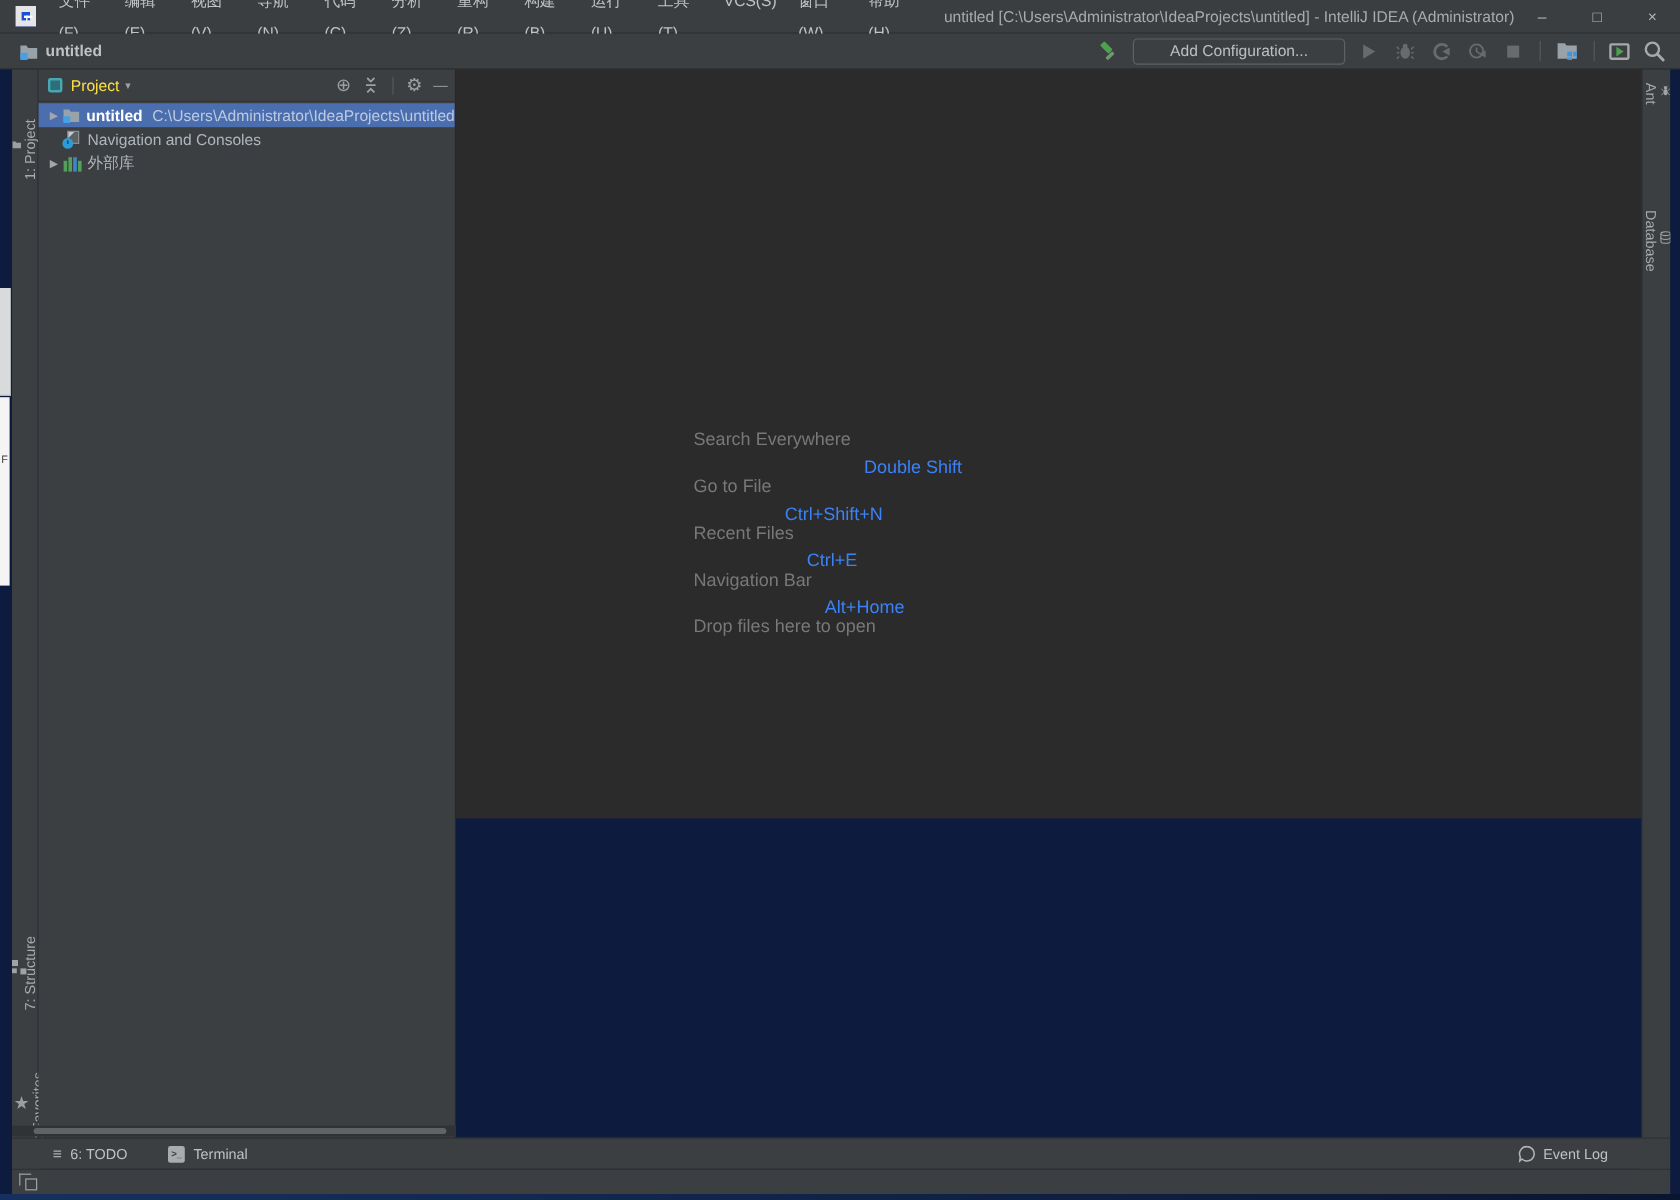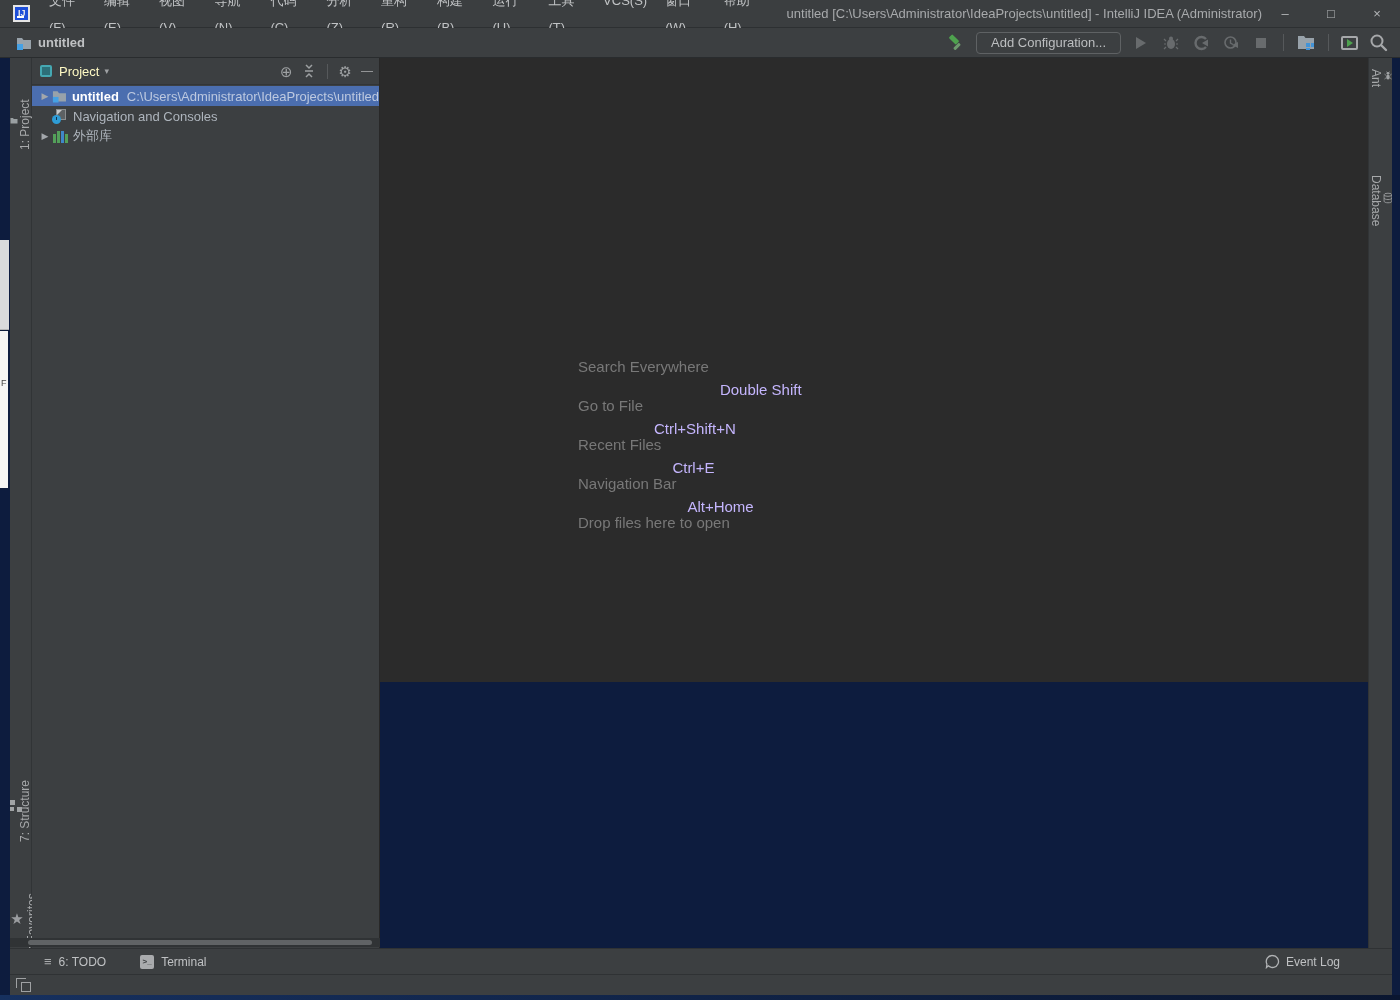--- a/index.html
+++ b/index.html
@@ -3,75 +3,75 @@
 <meta charset="utf-8">
 <style>
   * { margin:0; padding:0; box-sizing:border-box; }
   html,body { width:1400px; height:1000px; }
   body { font-family:"Liberation Sans","DejaVu Sans",sans-serif; background:#0d1c3e; overflow:hidden; }
   .abs { position:absolute; }
   .screen { position:relative; width:1400px; height:1000px; background:#0d1c3e; }
 
   
   .titlebar { left:0; top:0; width:1400px; height:28px; background:#3b3e40; border-bottom:1px solid #2d3032; display:flex; align-items:center; }
-  .logo { width:17px; height:17px; margin-left:13px; background:#1d4ed8; border:2px solid #e5e5e5; position:relative; flex:0 0 auto; }
+  .logo { width:17px; height:17px; margin-left:13px; background:#1d4ed8; border:5px solid #e5e5e5; position:relative; flex:0 0 auto; }
   .logo span { position:absolute; left:3px; top:1px; font-size:9px; font-weight:bold; color:#e8e8ec; letter-spacing:0; }
   .logo i { position:absolute; left:2px; bottom:2px; width:7px; height:2px; background:#ffffff; }
   .menus { display:flex; margin-left:10px; }
   .menu-item { padding:0 9px; font-size:13px; color:#c1c3c5; line-height:27px; cursor:default; }
   .win-title { margin-left:16px; font-size:13px; color:#a8aaac; white-space:nowrap; }
   .win-controls { margin-left:auto; display:flex; }
   .win-btn { width:46px; text-align:center; font-size:13px; color:#b4b6b8; line-height:27px; }
 
   
   .toolbar { left:0; top:28px; width:1400px; height:30px; background:#3c3f41; border-bottom:1px solid #292c2e; display:flex; align-items:center; }
   .breadcrumb { display:flex; align-items:center; margin-left:16px; }
   .breadcrumb-label { margin-left:6px; font-size:13px; font-weight:bold; color:#bfc1c3; }
   .tb-right { margin-left:auto; margin-right:12px; display:flex; align-items:center; gap:10px; }
-  .add-config { height:22px; padding:0 14px; border:1px solid #5f6264; border-radius:4px; color:#bdbfc1; font-size:13px; line-height:20px; background:transparent; }
+  .add-config { height:22px; padding:0 30px; border:1px solid #5f6264; border-radius:4px; color:#bdbfc1; font-size:13px; line-height:20px; background:transparent; }
   .tb-ico { width:20px; height:20px; display:flex; align-items:center; justify-content:center; }
   .dim { opacity:.45; }
   .tb-sep { width:1px; height:17px; background:#56595b; margin:0 2px; }
   .play-tri { width:0; height:0; border-left:10px solid #9ea1a3; border-top:6px solid transparent; border-bottom:6px solid transparent; }
   .stop-sq { width:10px; height:10px; background:#9ea1a3; }
   .monitor-play { width:17px; height:14px; border:2px solid #a6a8aa; border-radius:2px; display:flex; align-items:center; justify-content:center; }
   .monitor-play b { width:0; height:0; border-left:6px solid #4ea24e; border-top:4px solid transparent; border-bottom:4px solid transparent; }
 
   
   .leftbar { left:10px; top:58px; width:22px; height:937px; background:#3c3f41; border-right:1px solid #313436; }
   .vbtn-left { position:absolute; left:0; width:22px; display:flex; flex-direction:column; align-items:center; writing-mode:vertical-rl; transform:rotate(180deg); }
   .vbtn-left .vlabel { font-size:12px; color:#a7a9ab; white-space:nowrap; }
   .vbtn-right { position:absolute; left:0; width:24px; display:flex; flex-direction:column; align-items:center; writing-mode:vertical-rl; }
   .vbtn-right .vlabel { font-size:12px; color:#a7a9ab; white-space:nowrap; margin-top:5px; }
 
   
   .panel { left:32px; top:58px; width:348px; height:890px; background:#3c3f41; border-right:1px solid #282828; overflow:hidden; }
   .panel-header { height:27px; display:flex; align-items:center; border-bottom:1px solid #323537; }
   .ph-square { width:12px; height:12px; border:2px solid #45a8b2; border-radius:2px; margin-left:8px; background:#2d6f78; }
-  .ph-title { margin-left:7px; font-size:13px; color:#fef9c3; }
+  .ph-title { margin-left:7px; font-size:13px; color:#fde047; }
   .ph-caret { margin-left:5px; font-size:9px; color:#9fa2a4; }
   .ph-icons { margin-left:auto; margin-right:6px; display:flex; align-items:center; gap:9px; }
   .ph-glyph { font-size:15px; color:#9da0a2; line-height:1; }
   .tree { margin-top:1px; }
   .tree-row { height:20px; display:flex; align-items:center; white-space:nowrap; overflow:hidden; font-size:13px; color:#aeb5bd; }
   .tree-row.selected { background:#4b6eaf; color:#ffffff; }
   .tw-arrow { width:14px; margin-left:6px; font-size:9px; color:#a3a7ab; text-align:center; flex:0 0 auto; }
   .tw-arrow.blank { visibility:hidden; }
   .tree-name-bold { font-weight:bold; color:#ffffff; margin-left:5px; }
   .tree-path { margin-left:8px; color:#bdc9e0; }
   .tree-label { margin-left:5px; }
   .hscroll-track { left:10px; top:938px; width:370px; height:9px; background:#303335; }
   .hscroll-thumb { position:absolute; left:18px; top:2px; width:344px; height:5px; background:#606365; border-radius:3px; }
 
   
   .editor { left:380px; top:58px; width:988px; height:624px; background:#2b2b2b; }
   .hints { position:absolute; left:198px; top:289px; }
   .hint-row { height:39px; display:flex; align-items:center; font-size:15px; }
   .hint-label { color:#787878; }
-  .hint-key { color:#c4b5fd; margin-left:11px;margin-top:45px; }
+  .hint-key { color:#3b82f6; margin-left:11px;margin-top:45px; }
 
   
   .rightbar { left:1368px; top:58px; width:24px; height:937px; background:#3c3f41; border-left:1px solid #313436; }
 
   
   .bottombar { left:10px; top:948px; width:1382px; height:26px; background:#3c3f41; border-top:1px solid #2f3234; display:flex; align-items:center; font-size:12px; color:#bfc1c3; }
   .bb-group { display:flex; align-items:center; margin-left:34px; gap:7px; }
   .bb-glyph { font-size:13px; color:#a9abad; }
   .term-ico { width:14px; height:14px; background:#a9abad; border-radius:2px; color:#3c3f41; font-size:8px; font-weight:bold; line-height:13px; text-align:center; }
   .bb-right { margin-left:auto; margin-right:52px; display:flex; align-items:center; gap:6px; }

